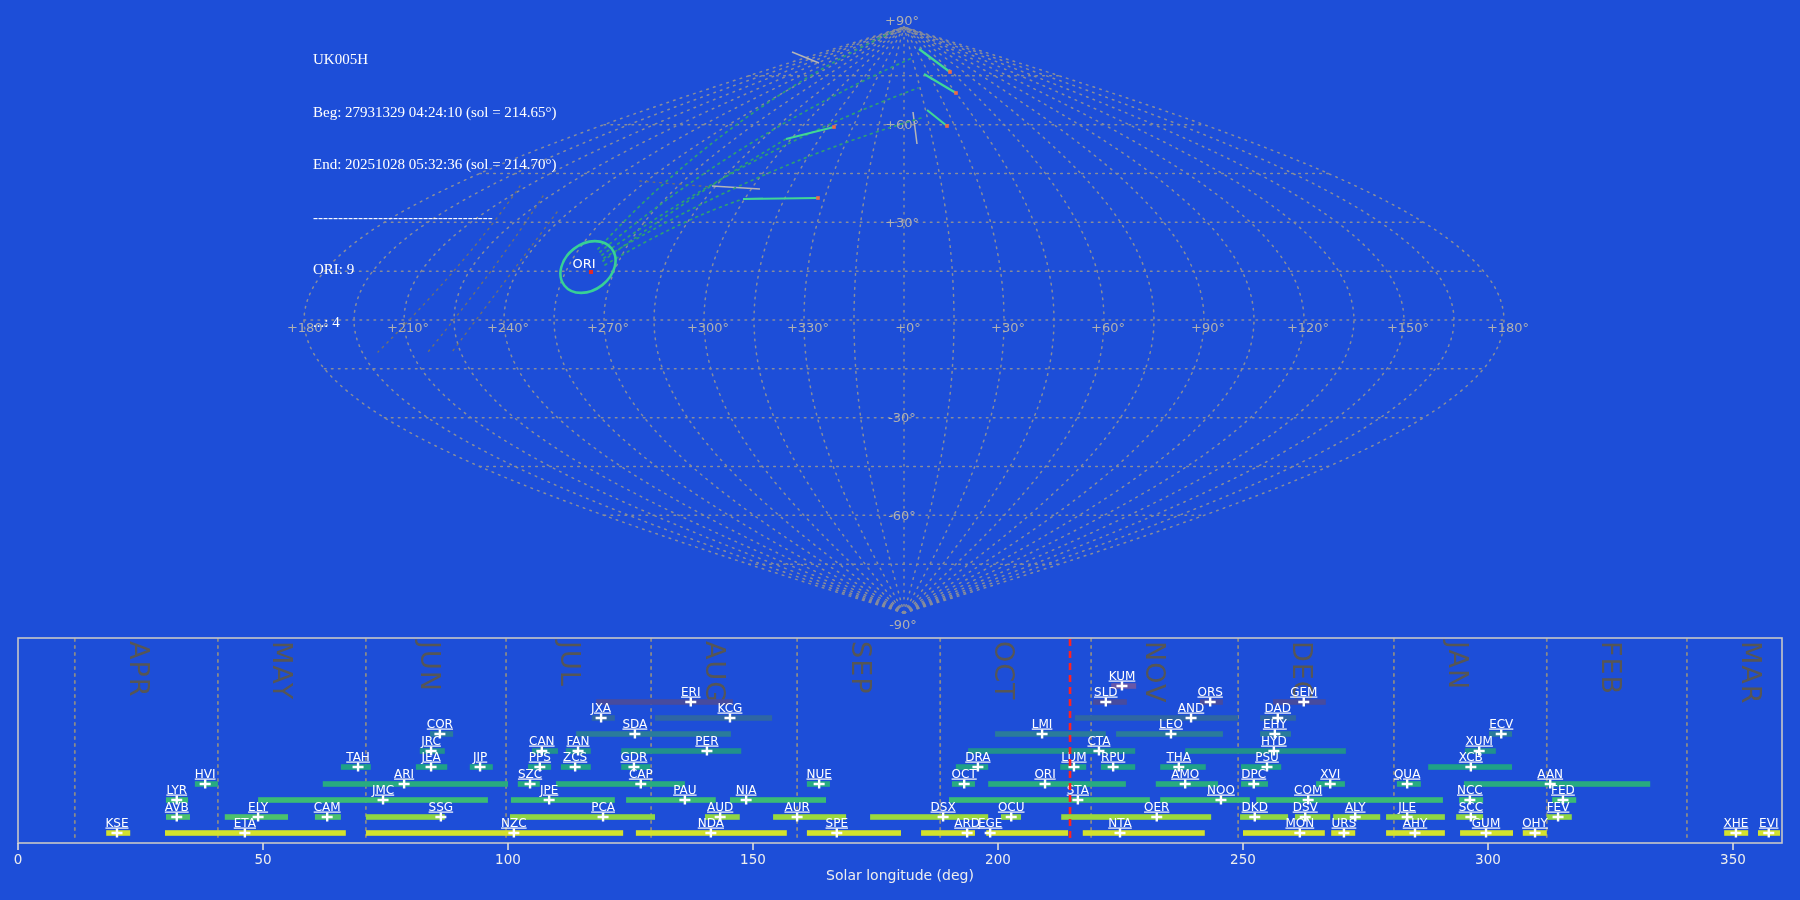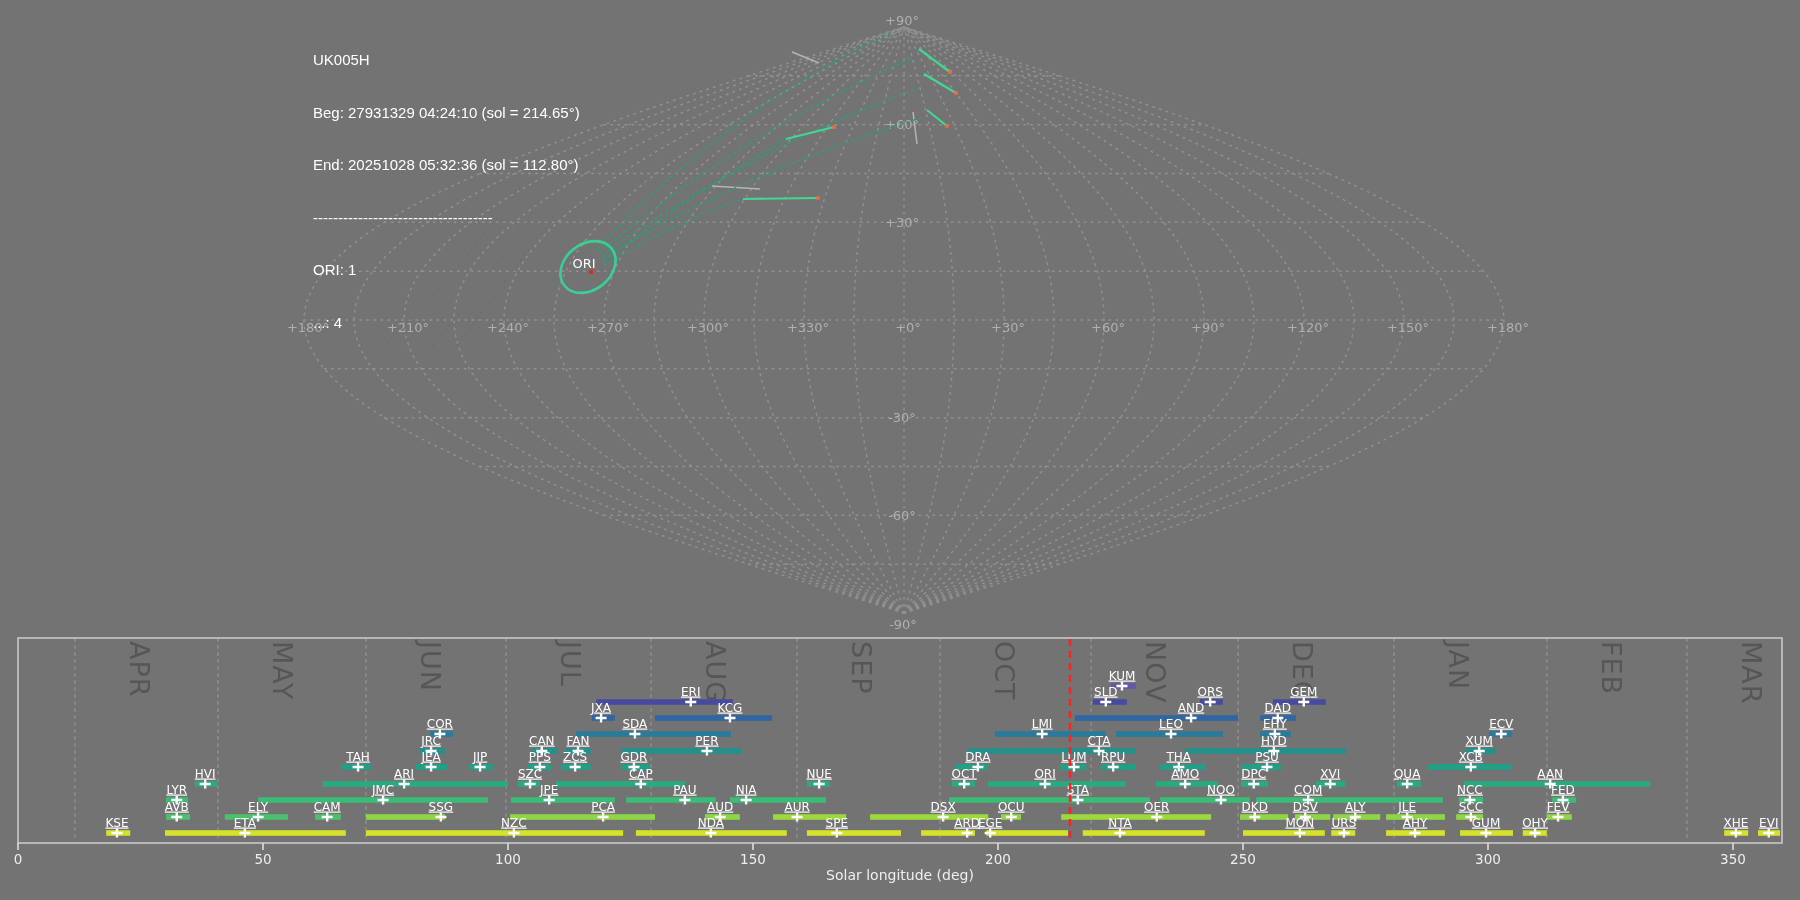--- a/index.html
+++ b/index.html
@@ -1,20 +1,20 @@
 <!DOCTYPE html>
 <html><head>
 <meta charset="utf-8">
 <style>
   html,body{margin:0;padding:0;background:#000;}
-  #app{position:relative;width:1800px;height:900px;background:#737373;overflow:hidden;
+  #app{position:relative;width:1800px;height:900px;background:#1d4ed8;overflow:hidden;
        font-family:"DejaVu Sans","Liberation Sans",sans-serif;}
   #scene{position:absolute;left:0;top:0;}
   #info-panel{position:absolute;left:313px;top:16px;color:#fff;
-      font-family:Liberation Sans, sans-serif;
+      font-family:Liberation Serif, serif;
       font-size:15px;line-height:17.5px;white-space:pre;}
 </style>
 </head>
 <body>
 
 <div id="app">
   <svg id="scene" width="1800" height="900" viewBox="0 0 1800 900">
       <g>
         <g stroke="#949494" stroke-width="1.5" fill="none" stroke-dasharray="1.6 5.4" stroke-linecap="round" opacity="0.9">
           <line x1="748.7085729384876" y1="564.2" x2="1059.2914270615124" y2="564.2"></line>
@@ -421,18 +421,18 @@
           <text x="1488" y="864">300</text>
           <line x1="1733.0000000000002" y1="843" x2="1733.0000000000002" y2="850" stroke="#dddddd" stroke-width="1.6"></line>
           <text x="1733.0000000000002" y="864">350</text>
           <text x="900" y="880" font-size="14">Solar longitude (deg)</text>
         </g>
       </g>
     </svg>
   <div id="info-panel">
     <div class="info-line">UK005H</div>
     <div class="info-line">Beg: 27931329 04:24:10 (sol = 214.65°)</div>
-    <div class="info-line">End: 20251028 05:32:36 (sol = 112.80°)</div>
+    <div class="info-line">End: 20251028 05:32:36 (sol = 214.70°)</div>
     <div class="info-line">------------------------------------</div>
-    <div class="info-line">ORI: 1</div>
+    <div class="info-line">ORI: 9</div>
     <div class="info-line">...: 4</div>
   </div>
 </div>
 
 </body></html>

